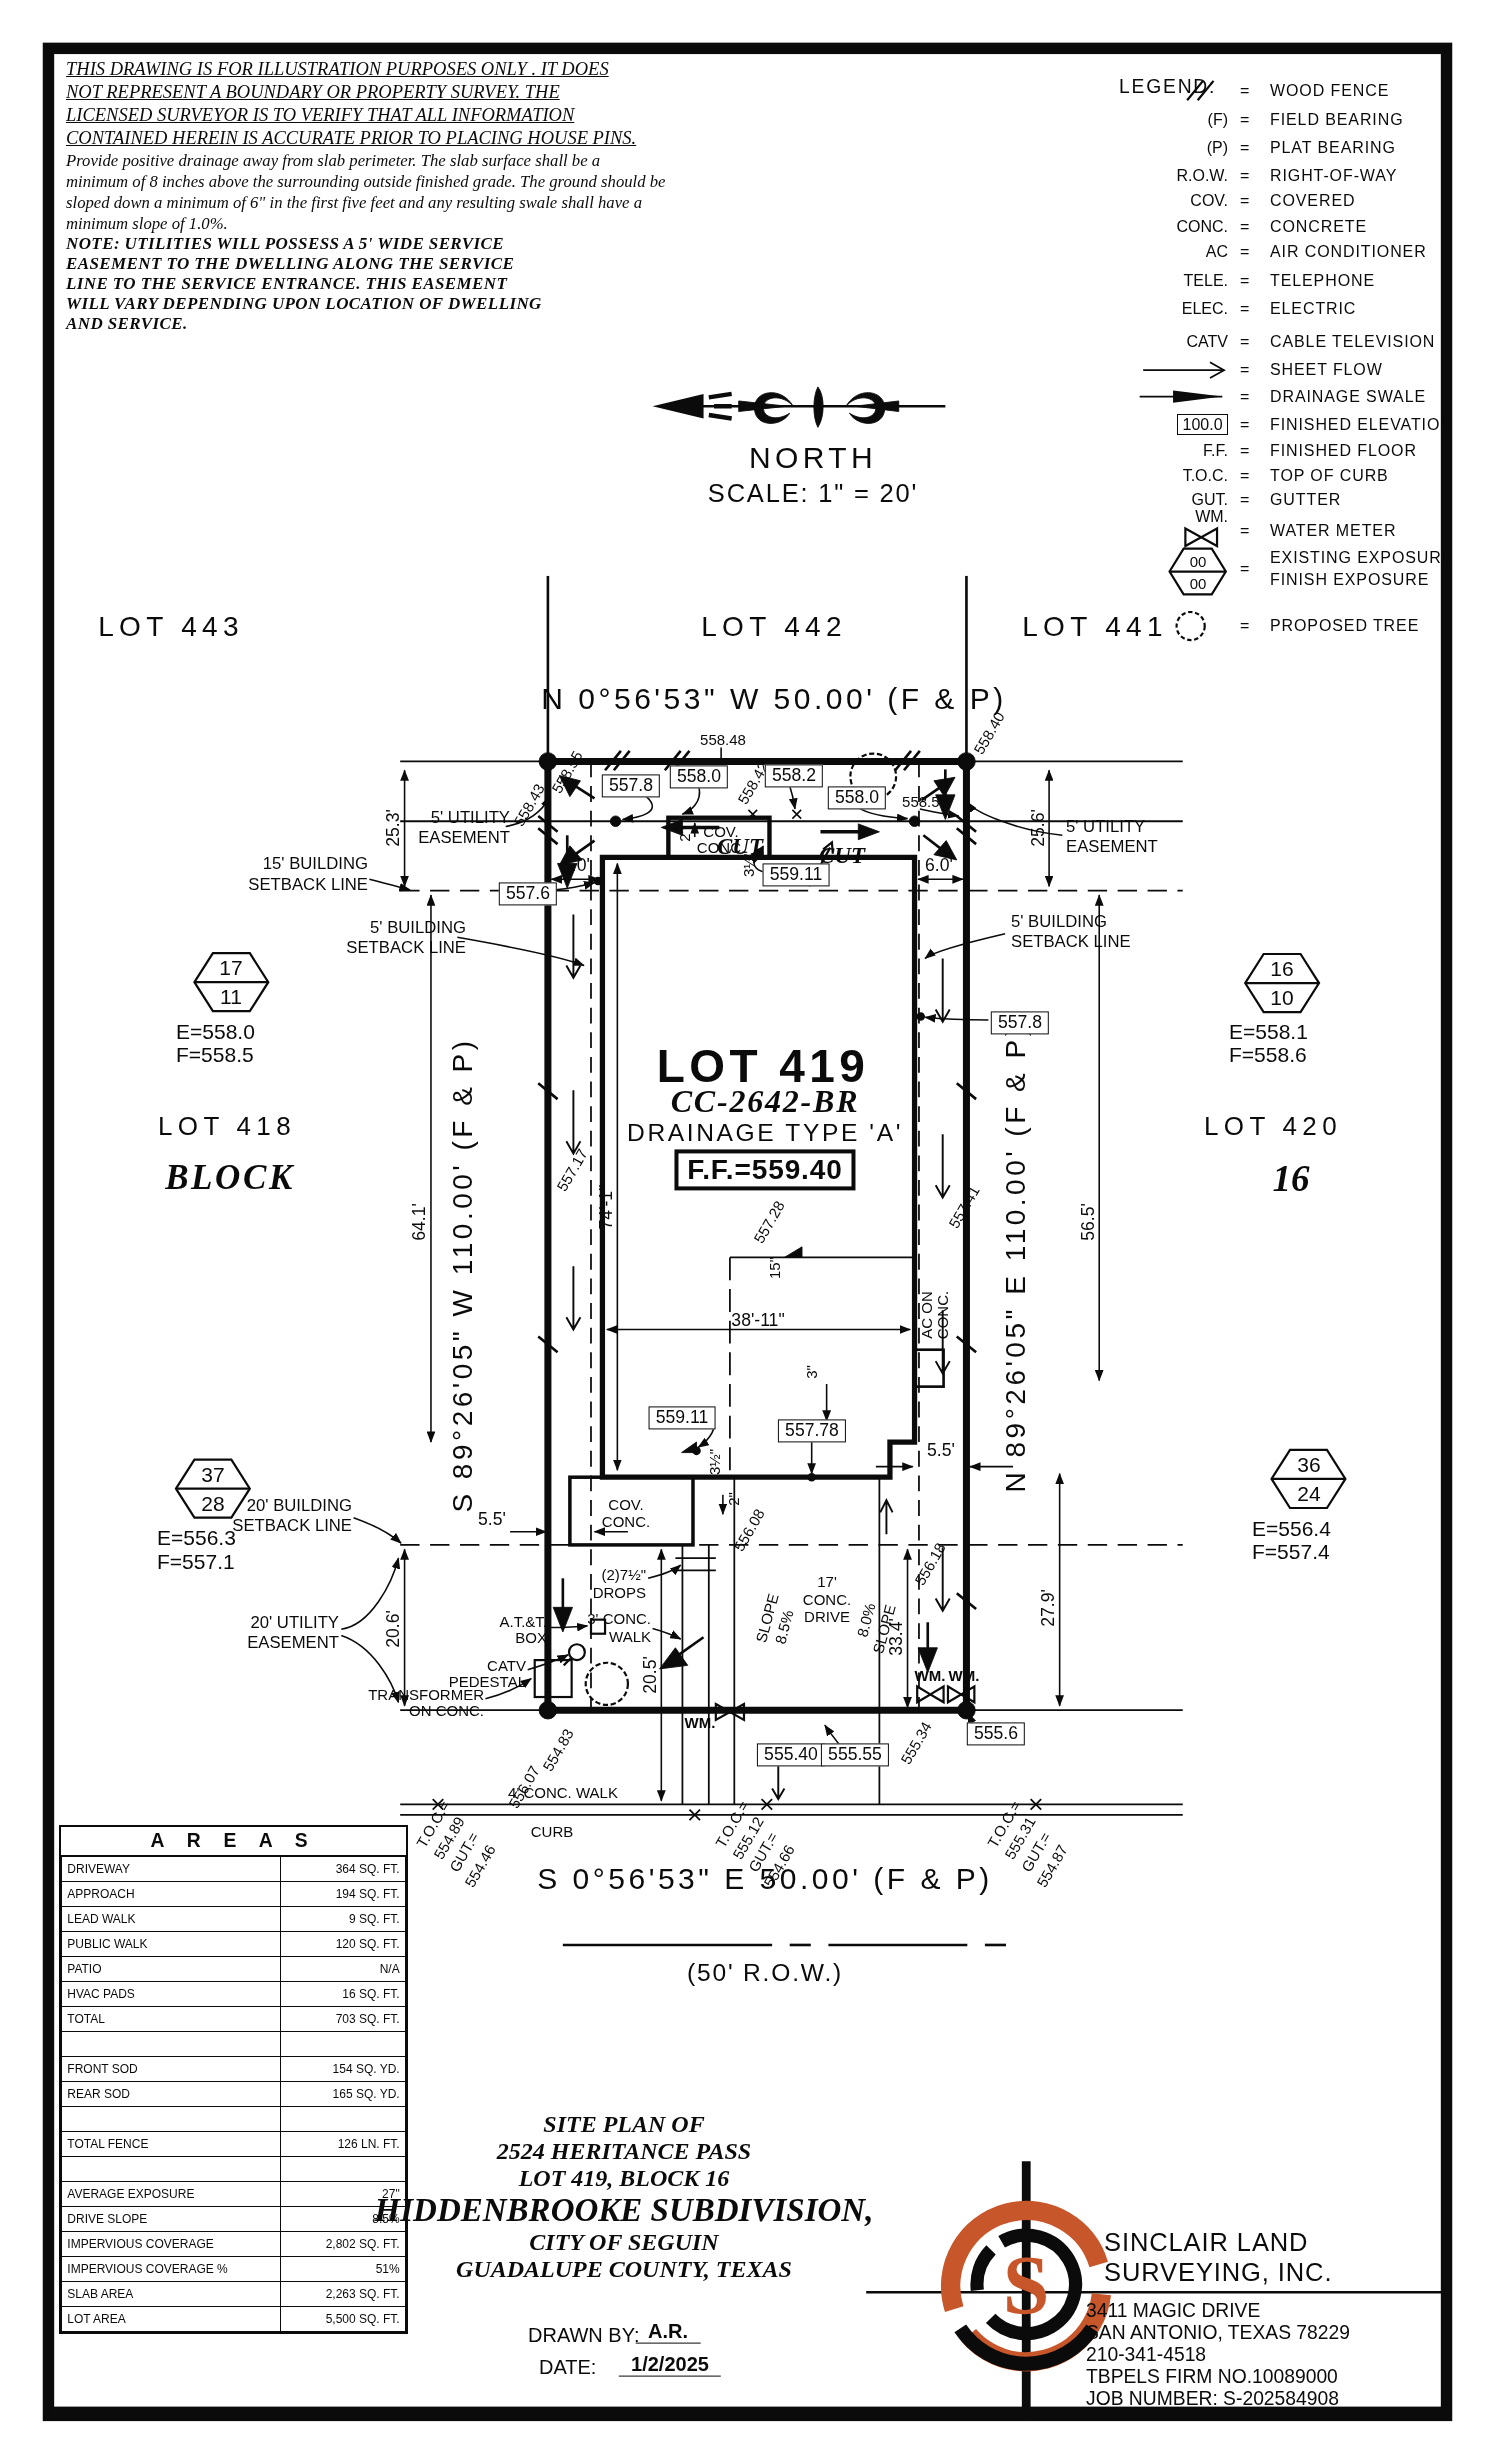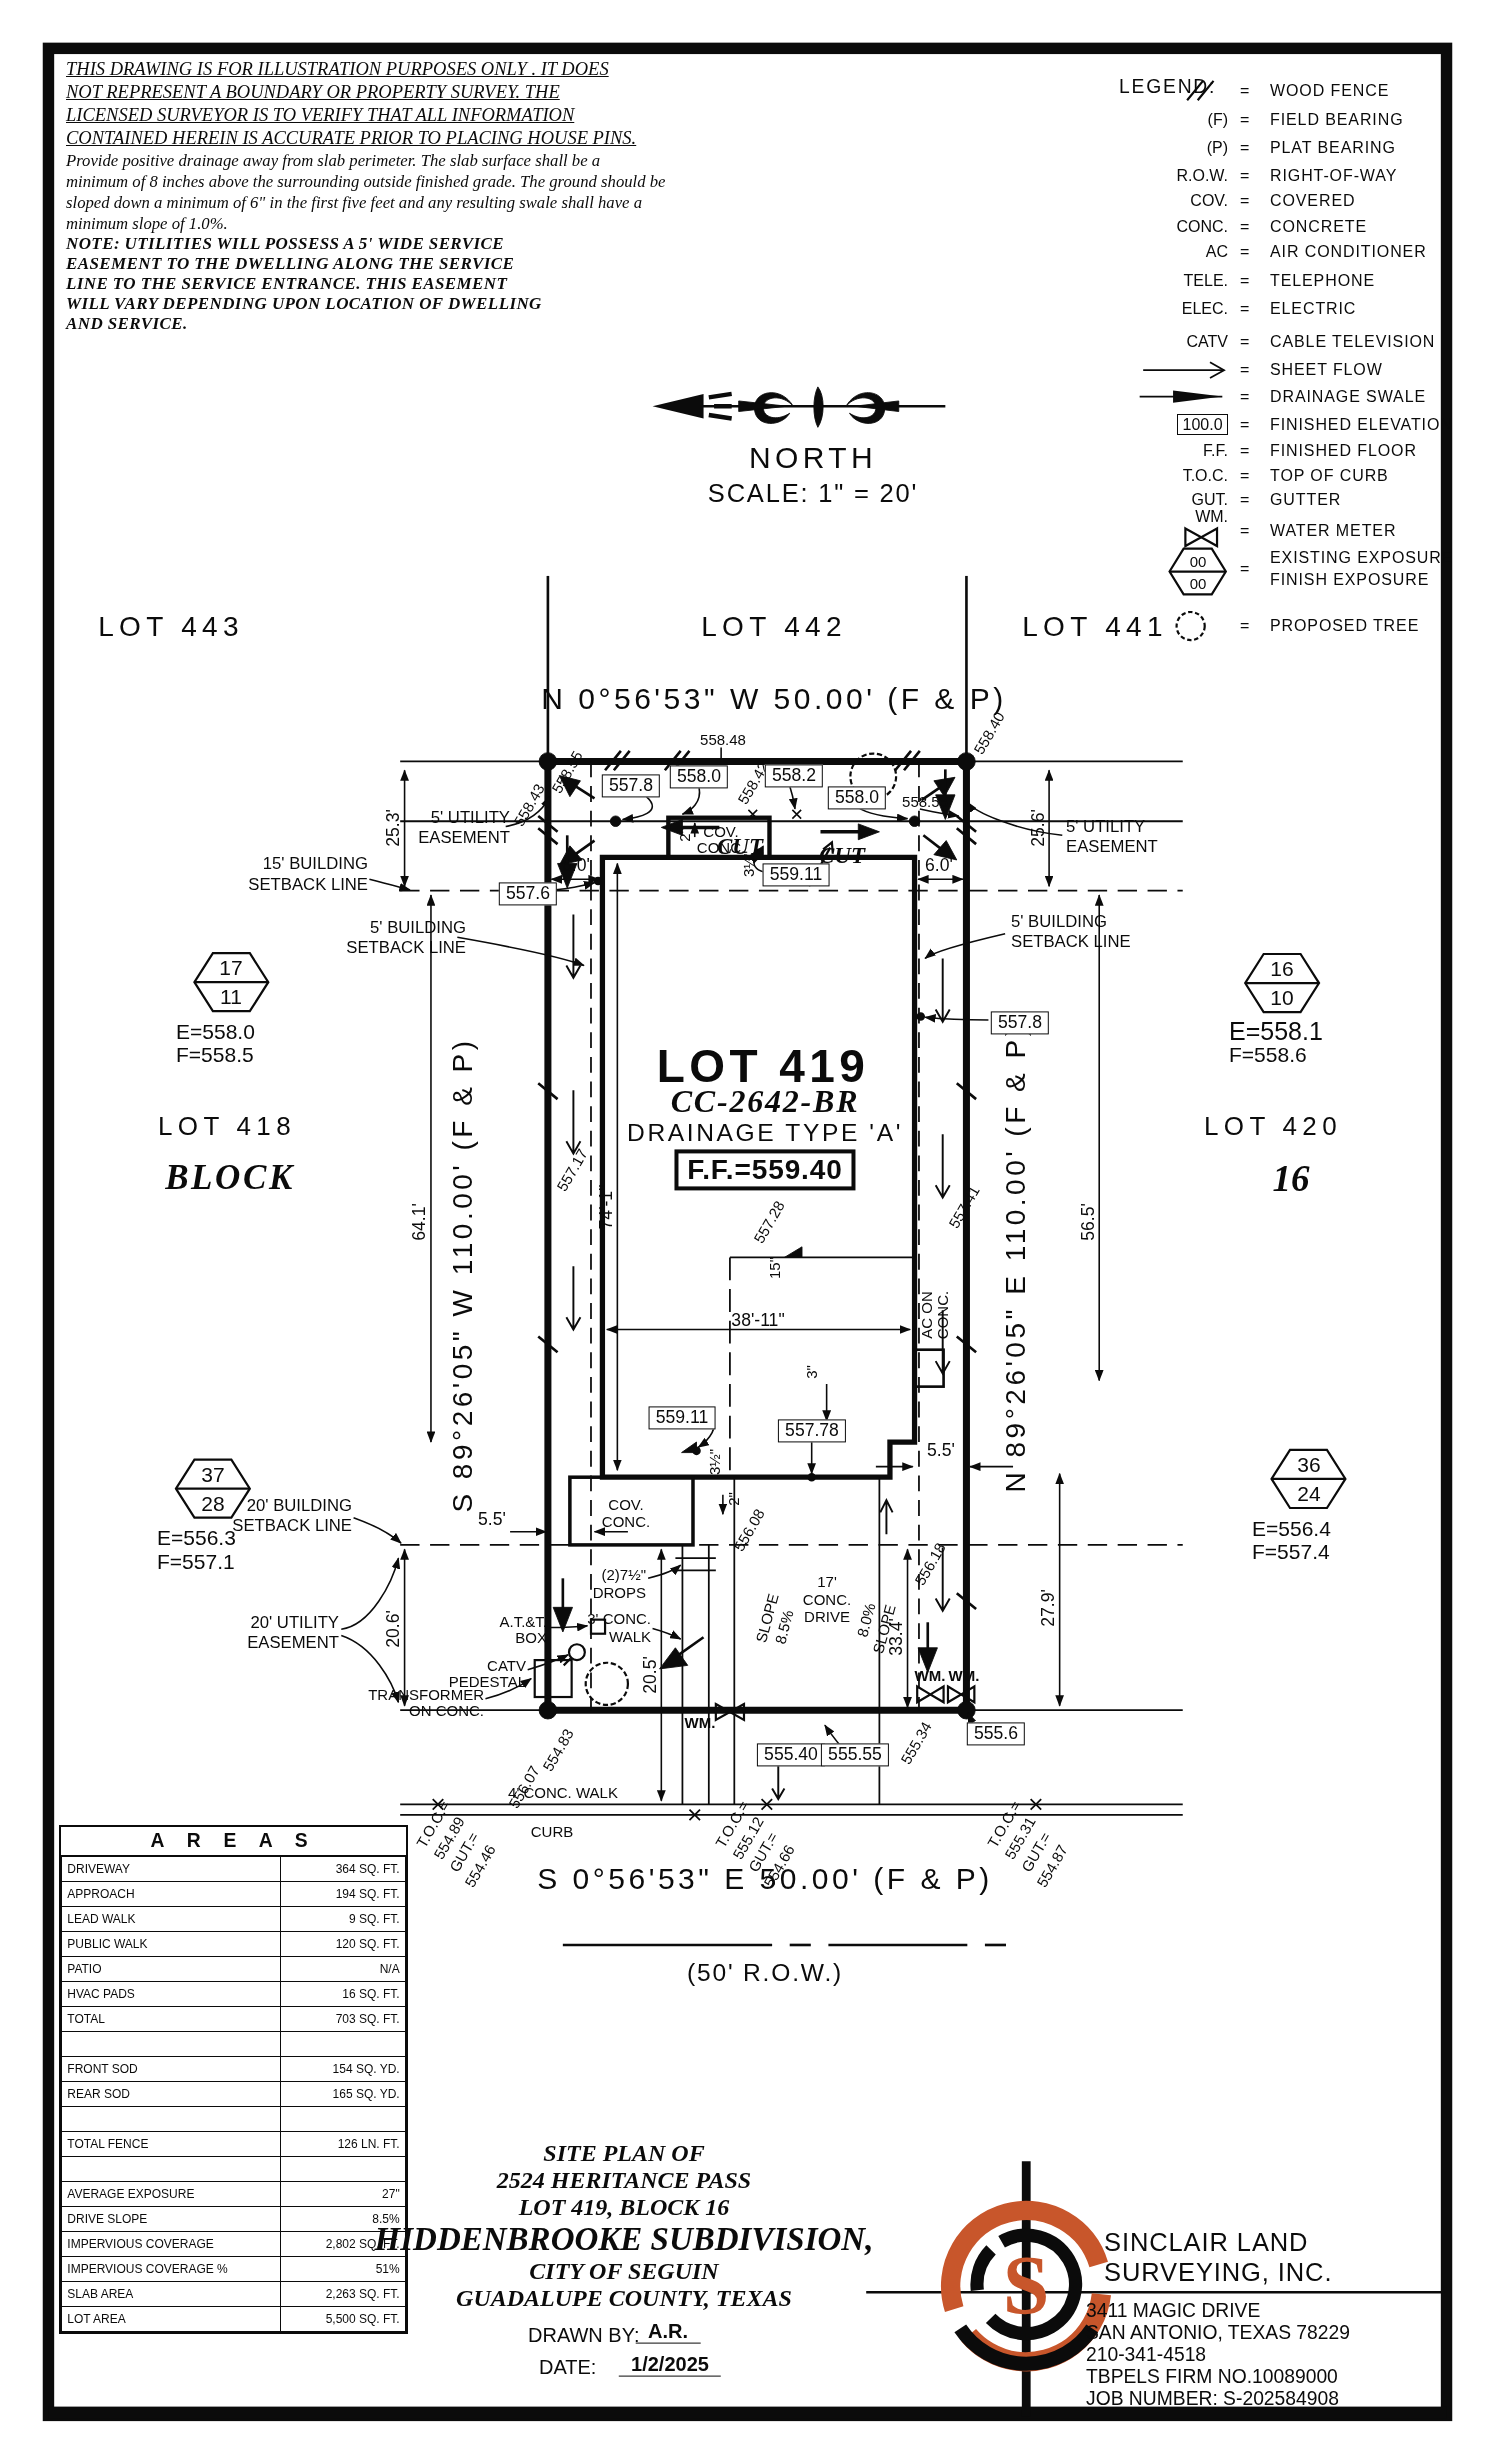--- a/index.html
+++ b/index.html
@@ -25,21 +25,21 @@
   .legend-title{position:absolute;left:1119px;top:76px;font-size:19.3px;letter-spacing:1.8px;}
   .lsym{position:absolute;left:1145px;width:83px;text-align:right;font-size:16px;transform:translate(0,-50%);}
   .leq{position:absolute;left:1240px;font-size:16px;transform:translate(0,-50%);}
   .ldesc{position:absolute;left:1270px;font-size:16px;letter-spacing:0.9px;transform:translate(0,-50%);}
   .lboxsym{border:1.8px solid #0b0b0b;padding:0.9px 4.4px;}
   .areas{position:absolute;left:59px;top:1825px;width:345px;border:2.6px solid #0b0b0b;background:#fff;}
   .areas .hdr{height:28px;line-height:28px;text-align:center;font-size:19.3px;font-weight:bold;letter-spacing:8.8px;border-bottom:1.8px solid #0b0b0b;}
   .areas table{border-collapse:collapse;width:100%;}
   .areas td{border:1.8px solid #0b0b0b;height:24px;font-size:12px;padding:0 5.3px;}
   .areas td.v{text-align:right;width:113px;}
-  .tb{position:absolute;text-align:center;font-family:"Liberation Serif",serif;font-style:italic;font-weight:bold;margin-top:29px;}
+  .tb{position:absolute;text-align:center;font-family:"Liberation Serif",serif;font-style:italic;font-weight:bold;}
   .firm{position:absolute;text-align:left;}
   .u{border-bottom:1.8px solid #0b0b0b;padding:0 12.3px 1.8px 12.3px;}
   .hexnum{position:absolute;transform:translate(-50%,-50%);font-size:21px;}
   .big-lot{font-size:46px;font-weight:bold;letter-spacing:4.4px;}
 </style>
 </head>
 <body>
 
 <div id="stage">
 
@@ -483,21 +483,21 @@
 <span class="lbl r60 sm" style="left:1020px;top:1838px">555.31</span>
 <span class="lbl r60 sm" style="left:1036px;top:1852px">GUT.=</span>
 <span class="lbl r60 sm" style="left:1052px;top:1866px">554.87</span>
 
 <span class="hexnum" style="left:231px;top:968px">17</span>
 <span class="hexnum" style="left:231px;top:997px">11</span>
 <span class="lbl l" style="left:176px;top:1031px;font-size:21px">E=558.0</span>
 <span class="lbl l" style="left:176px;top:1054px;font-size:21px">F=558.5</span>
 <span class="hexnum" style="left:1282px;top:969px">16</span>
 <span class="hexnum" style="left:1282px;top:998px">10</span>
-<span class="lbl l" style="left:1229px;top:1031px;font-size:25px">E=558.1</span>
+<span class="lbl l" style="left:1229px;top:1031px;font-size:21px">E=558.1</span>
 <span class="lbl l" style="left:1229px;top:1054px;font-size:21px">F=558.6</span>
 <span class="hexnum" style="left:213px;top:1475px">37</span>
 <span class="hexnum" style="left:213px;top:1504px">28</span>
 <span class="lbl l" style="left:157px;top:1537px;font-size:21px">E=556.3</span>
 <span class="lbl l" style="left:157px;top:1561px;font-size:21px">F=557.1</span>
 <span class="hexnum" style="left:1309px;top:1465px">36</span>
 <span class="hexnum" style="left:1309px;top:1494px">24</span>
 <span class="lbl l" style="left:1252px;top:1528px;font-size:21px">E=556.4</span>
 <span class="lbl l" style="left:1252px;top:1551px;font-size:21px">F=557.4</span>
 

